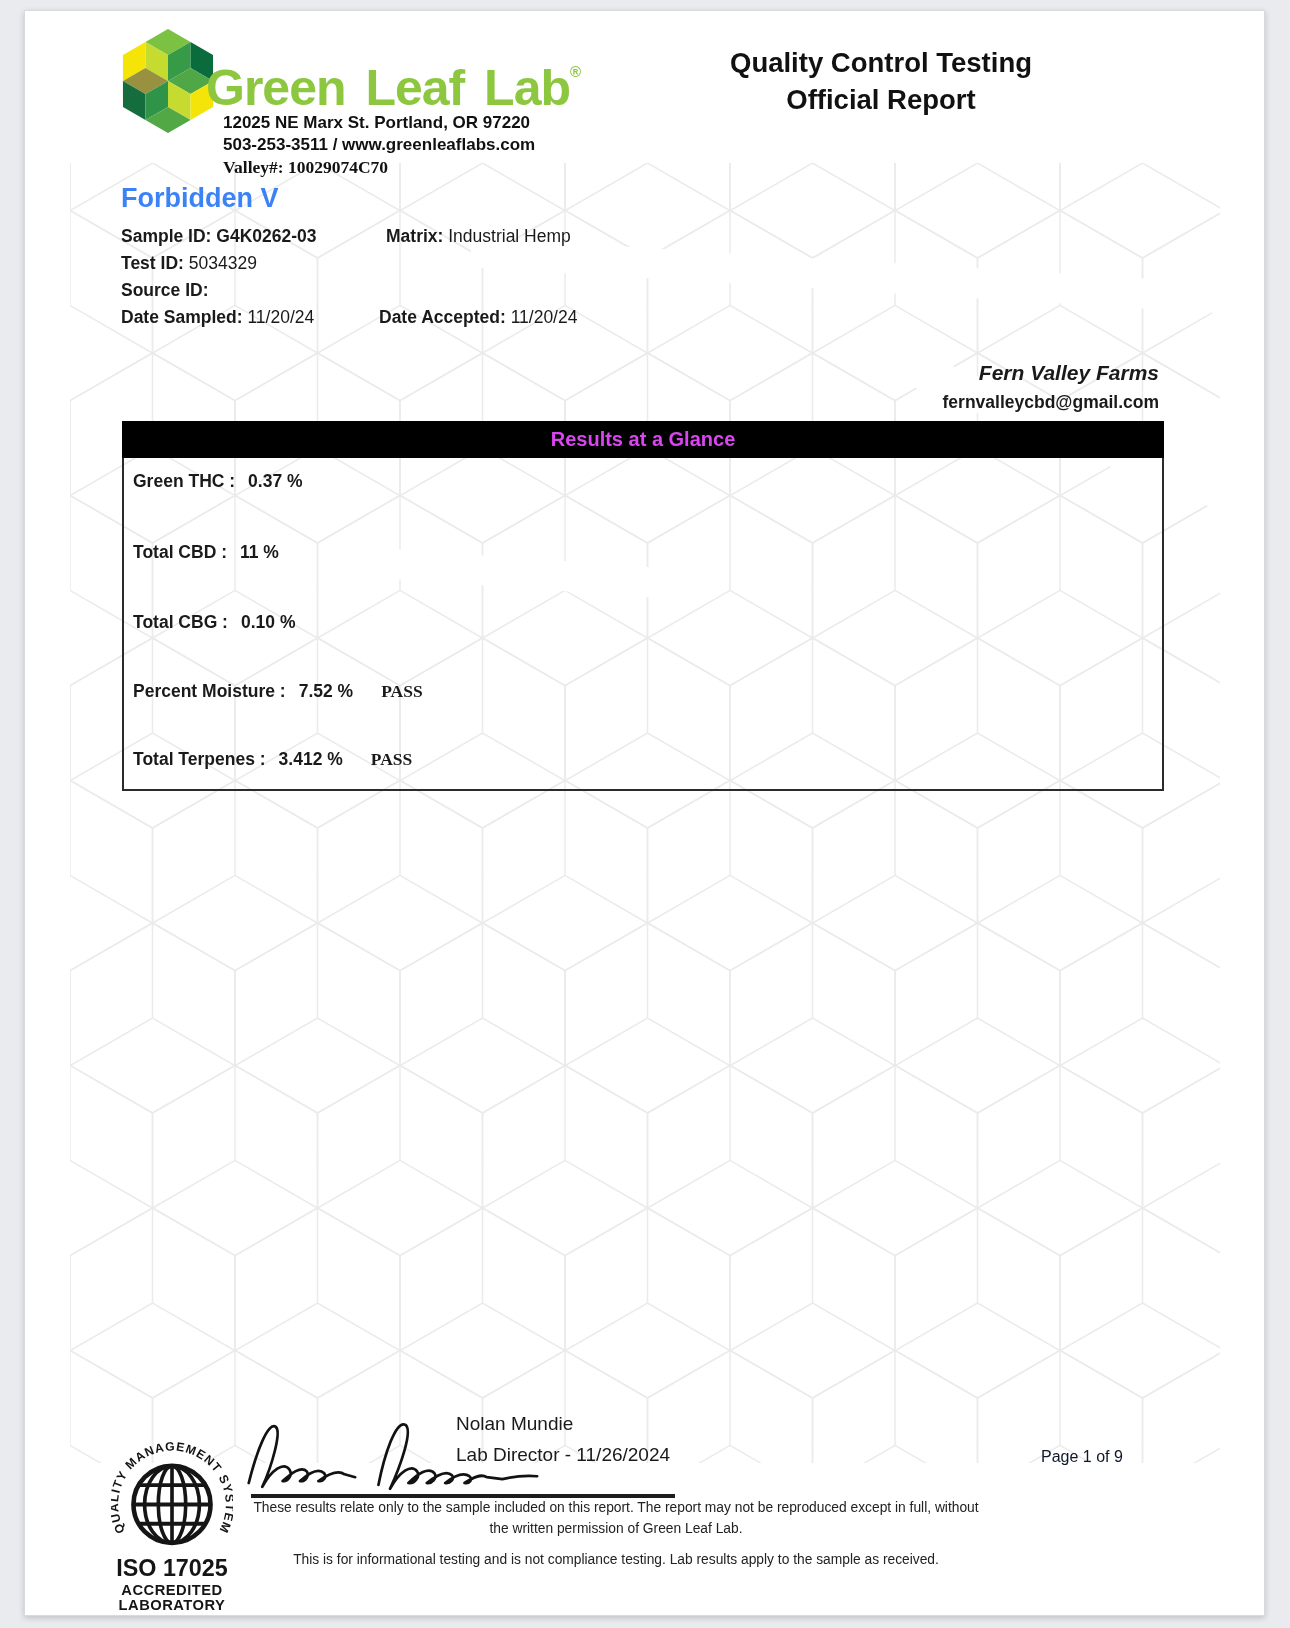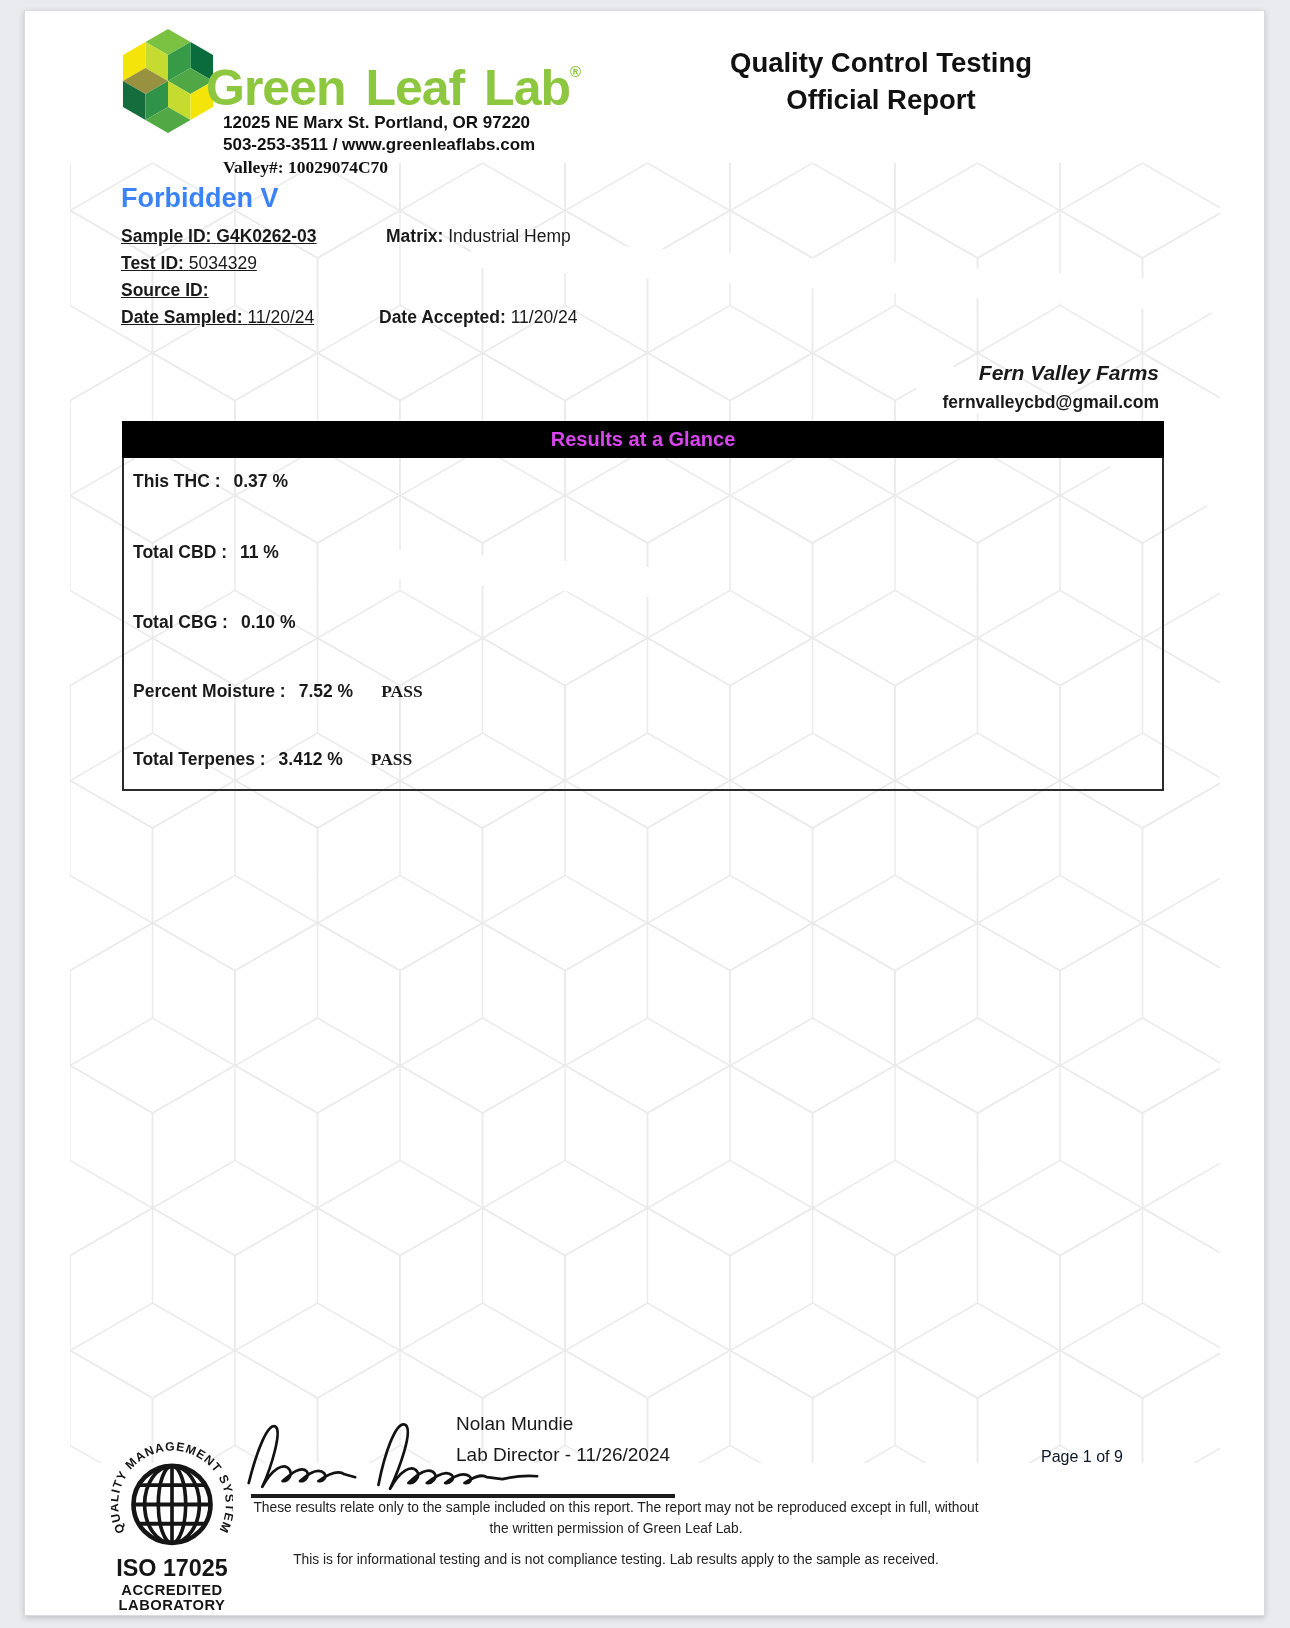--- a/index.html
+++ b/index.html
@@ -14,21 +14,21 @@
   .watermark{position:absolute;left:45px;top:152px;width:1150px;height:1300px;overflow:hidden;}
   .ribbon{position:absolute;background:#ffffff;}
   
   .wordmark{font-size:50px;font-weight:bold;color:#8DC63F;letter-spacing:-1px;word-spacing:7px;white-space:nowrap;}
   .regmark{font-size:15px;font-weight:bold;color:#8DC63F;vertical-align:28px;letter-spacing:0;}
   .addr{font-size:17px;font-weight:bold;line-height:22px;color:#111;}
   .addr .serifline{font-family:"Liberation Serif",serif;font-size:17.5px;}
   .report-title{font-size:27.5px;font-weight:bold;line-height:37px;text-align:center;color:#111;width:420px;}
   
   .sample-name{font-size:27px;font-weight:bold;color:#3b82f6;}
-  .inforow{position:relative;font-size:17.5px;height:27px;white-space:nowrap;text-decoration:underline;}
+  .inforow{position:relative;font-size:17.5px;height:27px;white-space:nowrap;}
   .inforow b{font-weight:bold;}
   .col2{position:absolute;left:265px;top:0;}
   
   .client{text-align:right;}
   .client-name{font-size:21px;font-weight:bold;font-style:italic;}
   .client-email{font-size:17.5px;font-weight:bold;margin-top:7px;}
   
   .results-bar{left:97px;top:410px;width:1042px;height:37px;background:#000;color:#d946ef;
     font-size:20px;font-weight:bold;text-align:center;line-height:37px;}
   .results-box{left:97px;top:447px;width:1042px;height:333px;border:2px solid #2b2b2b;border-top:none;}
@@ -125,21 +125,21 @@
   <div class="abs client" style="right:105px;top:350px;">
     <div class="client-name">Fern Valley Farms</div>
     <div class="client-email">fernvalleycbd@gmail.com</div>
   </div>
 
   <div class="abs results-bar">
     <span>Results at a Glance</span>
   </div>
   <div class="abs results-box">
     <div class="result-row r1">
-      <span class="lbl">This THC :</span>
+      <span class="lbl">Green THC :</span>
       <span class="val">0.37 %</span>
       <span class="status"></span>
     </div>
     <div class="result-row r2">
       <span class="lbl">Total CBD :</span>
       <span class="val">11 %</span>
       <span class="status"></span>
     </div>
     <div class="result-row r3">
       <span class="lbl">Total CBG :</span>

